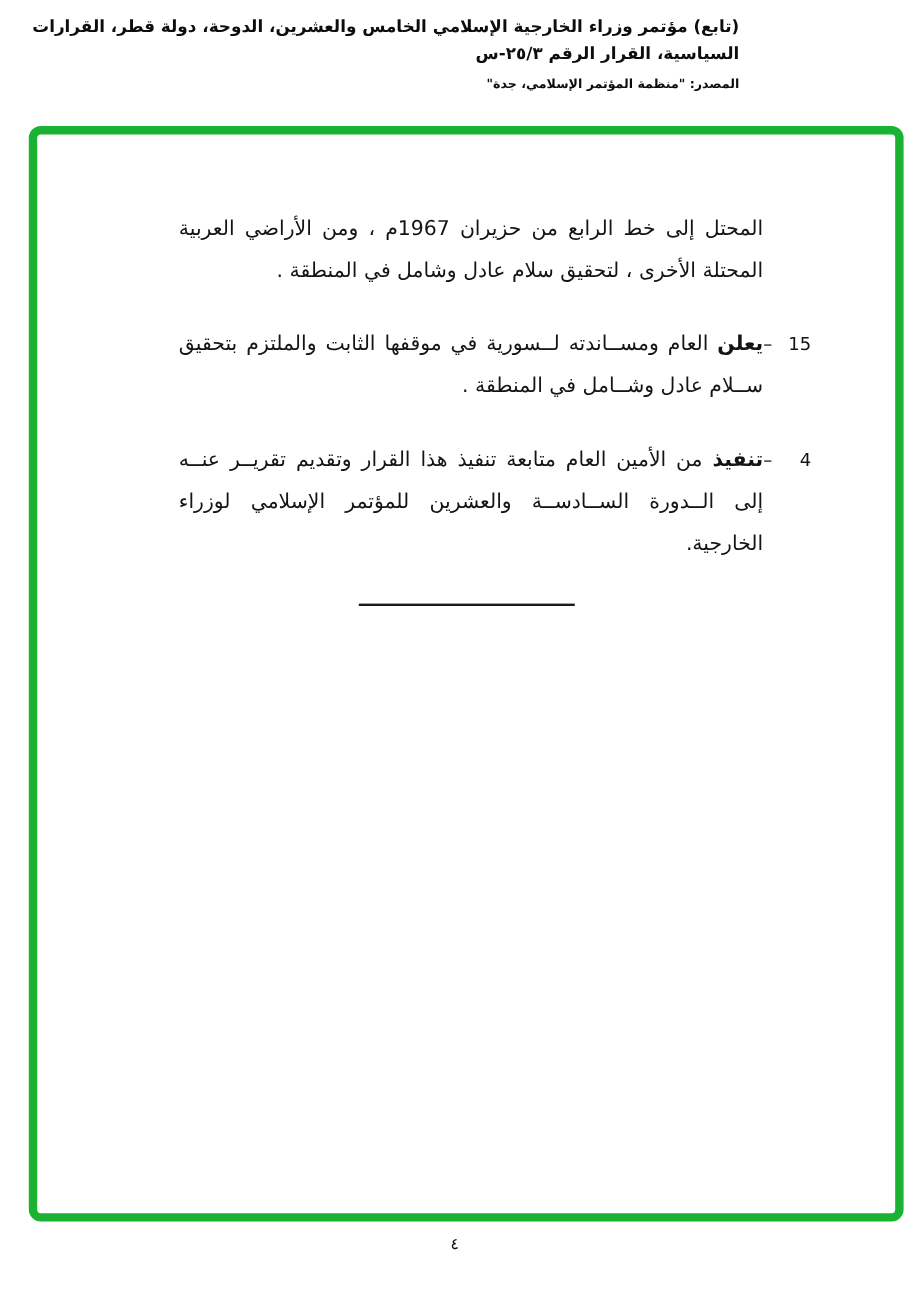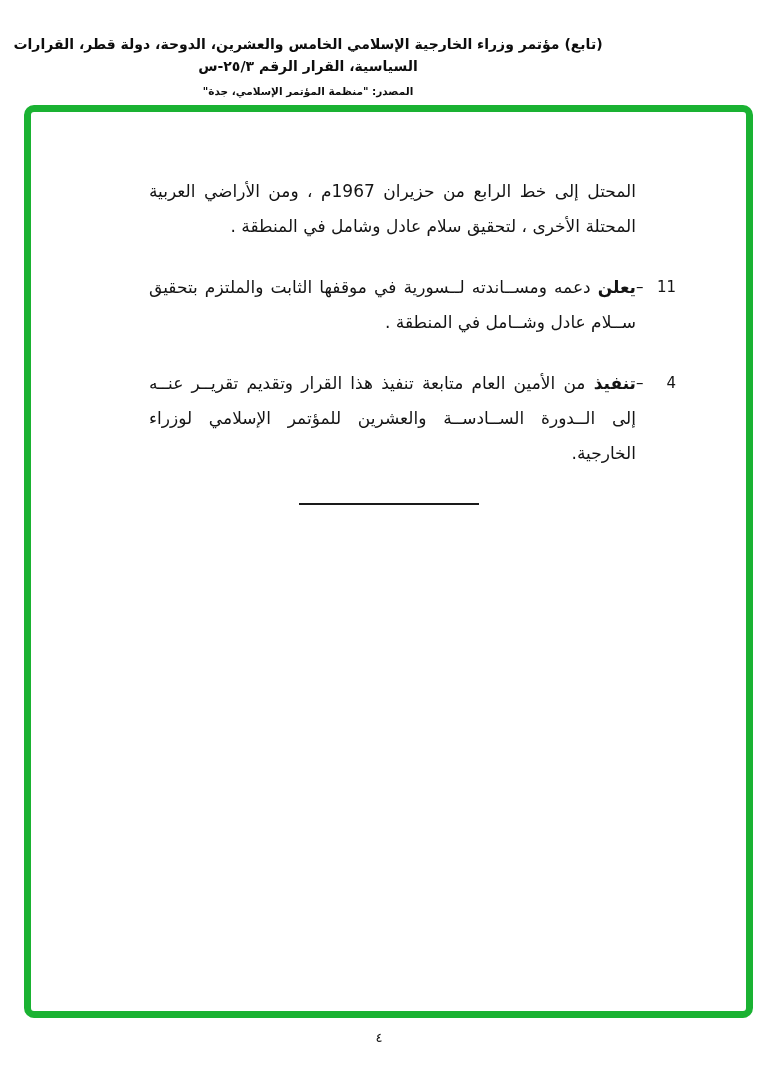--- a/index.html
+++ b/index.html
@@ -8,25 +8,24 @@
     position: relative;
     background: #ffffff;
     font-family: "DejaVu Sans", sans-serif;
     color: #111111;
     overflow: hidden;
   }
 
   
   .page-header {
     position: absolute;
-    top: 33px;
+    top: 12px;
     left: 0;
     width: 616px;
     direction: rtl;
-    text-align: center;
   }
   .header-line1 {
     font-size: 14px;
     font-weight: bold;
     letter-spacing: 0;
     color: #0d0d0d;
     line-height: 22px;
   }
   .header-line2 {
     margin-top: 7px;
@@ -111,24 +110,24 @@
   <div class="header-line2">المصدر:  "منظمة المؤتمر الإسلامي، جدة"</div>
 </div>
 
 <div class="doc-box">
   <div class="doc-content">
 
     <p class="para-continuation">المحتل إلى خط الرابع من حزيران 1967م ، ومن الأراضي العربية المحتلة الأخرى ،  لتحقيق سلام عادل وشامل في المنطقة .</p>
 
     <div class="resolution-item">
       <div class="item-marker">
-        <span>11</span>
+        <span>15</span>
         <span>–</span>
       </div>
-      <p class="item-text"><span class="item-lead">يعلن</span><span> دعمه ومســاندته لــسورية في موقفها الثابت والملتزم بتحقيق ســلام عادل وشــامل في المنطقة .</span></p>
+      <p class="item-text"><span class="item-lead">يعلن</span><span> العام ومســاندته لــسورية في موقفها الثابت والملتزم بتحقيق ســلام عادل وشــامل في المنطقة .</span></p>
     </div>
 
     <div class="resolution-item">
       <div class="item-marker">
         <span>4</span>
         <span>–</span>
       </div>
       <p class="item-text"><span class="item-lead">تنفيذ</span><span> من الأمين العام متابعة تنفيذ هذا القرار وتقديم تقريــر عنــه إلى الــدورة الســادســة والعشرين للمؤتمر الإسلامي لوزراء الخارجية.</span></p>
     </div>
 

